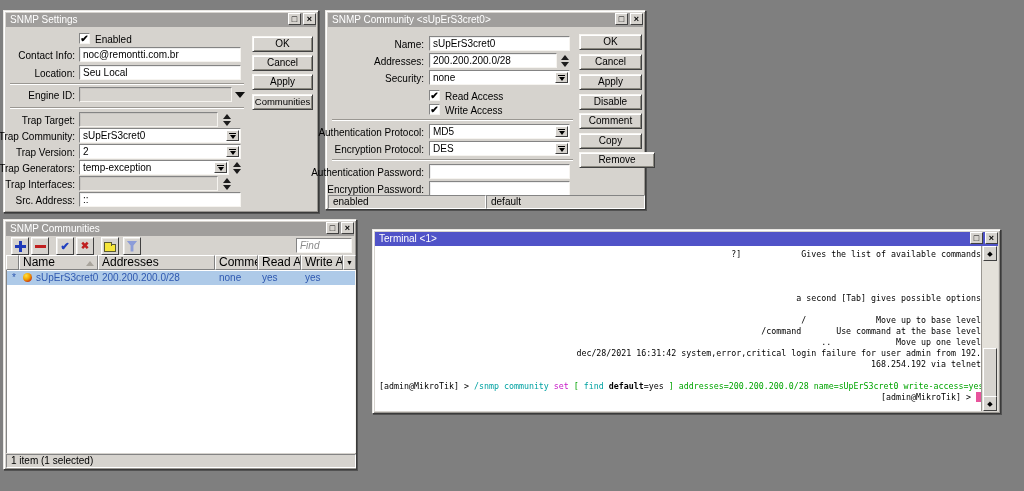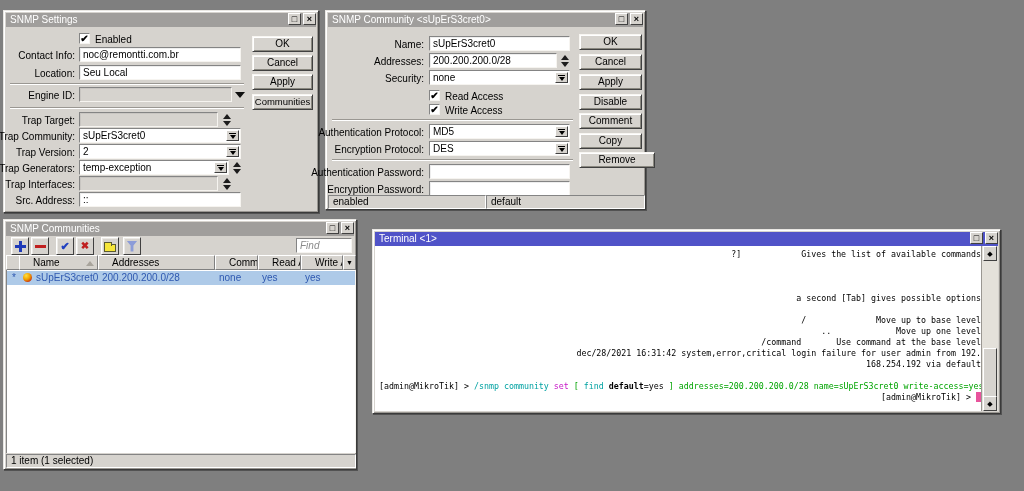--- a/index.html
+++ b/index.html
@@ -50,21 +50,21 @@
   .ic-cross { color:#c02020; font-size:10px; font-weight:bold; line-height:10px; }
   .ic-folder { position:relative; width:12px; height:8px; background:#f6e63a; border:1px solid #5a5a30; margin-top:3px; }
   .ic-folder::before { content:""; position:absolute; top:-3px; left:-1px; width:6px; height:3px; background:#f6e63a; border:1px solid #5a5a30; border-bottom:none; }
   .ic-funnel { width:11px; height:11px; background:#8c9cd8; clip-path:polygon(0 0,100% 0,63% 45%,63% 100%,37% 100%,37% 45%); border:0; }
 
   .findbox { position:absolute; height:15px; background:#fff; border:1px solid; border-color:#848484 #f6f4f0 #f6f4f0 #848484;
              font-size:10px; font-style:italic; color:#8a8a8a; padding:0 3px; font-family:"Liberation Sans",sans-serif; width:56px; }
   .findbox::placeholder { font-style:italic; color:#8a8a8a; }
 
   .th { position:absolute; height:15px; background:#d6d3ce; border:1px solid; border-color:#fff #808080 #808080 #fff;
-        font-size:10px; line-height:13px; padding:0 13px; color:#000; white-space:nowrap; overflow:hidden; }
+        font-size:12px; line-height:13px; padding:0 3px; color:#000; white-space:nowrap; overflow:hidden; }
   .listarea { position:absolute; background:#fff; border-left:1px solid #848484; border-right:1px solid #f6f4f0; }
   .rowsel { position:absolute; left:0; top:1px; height:14px; width:100%; background:#aecae8; color:#2e58b0; font-size:10px; line-height:13px; }
   .rowcell { position:absolute; white-space:nowrap; overflow:hidden; }
   .ic-comm { position:absolute; width:9px; height:9px; border-radius:50%;
              background:radial-gradient(circle at 35% 30%, #ffe040 0%, #f0a000 45%, #c83010 78%, #8c1400 100%); }
   .sorttri { position:absolute; width:0; height:0; border-left:4px solid transparent; border-right:4px solid transparent; border-bottom:5px solid #a8a49c; }
 
   .termbody { position:absolute; left:2px; top:16px; right:19px; bottom:2px; background:#fff; overflow:hidden; padding:3px 0 0 4px; }
   .tline { white-space:pre; font-family:"DejaVu Sans Mono",monospace; font-size:8.3px; line-height:11px; height:11px; color:#000;text-align:right; }
   .tseg.k { color:#000; }
@@ -285,24 +285,24 @@
     <span class="tbtn">×</span>
   </div>
   <div class="termbody">
       <div class="tline"><span class="tseg k"> ?]            Gives the list of available commands</span></div>
       <div class="tline">&nbsp;</div>
       <div class="tline">&nbsp;</div>
       <div class="tline">&nbsp;</div>
       <div class="tline"><span class="tseg k">               a second [Tab] gives possible options</span></div>
       <div class="tline">&nbsp;</div>
       <div class="tline"><span class="tseg k">/              Move up to base level</span></div>
+      <div class="tline"><span class="tseg k">/command       Use command at the base level</span></div>
       <div class="tline"><span class="tseg k">..             Move up one level</span></div>
-      <div class="tline"><span class="tseg k">/command       Use command at the base level</span></div>
       <div class="tline"><span class="tseg k">dec/28/2021 16:31:42 system,error,critical login failure for user admin from 192.</span></div>
-      <div class="tline"><span class="tseg k">168.254.192 via default</span></div>
+      <div class="tline"><span class="tseg k">168.254.192 via telnet</span></div>
       <div class="tline">&nbsp;</div>
       <div class="tline"><span class="tseg k">[admin@MikroTik] &gt; </span><span class="tseg t">/snmp </span><span class="tseg t">community </span><span class="tseg m">set </span><span class="tseg g">[ </span><span class="tseg t">find </span><span class="tseg b">default</span><span class="tseg k">=yes </span><span class="tseg g">] </span><span class="tseg g">addresses=200.200.200.0/28 name=sUpErS3cret0 write-access=yes</span></div>
       <div class="tline"><span class="tseg k">[admin@MikroTik] &gt; </span><span class="tseg cursor"> </span></div>
     </div>
   <div class="scroll">
     <div class="sbtn" style="top:0;">◆</div>
     <div class="sthumb" style="top:102px;height:49px;"></div>
     <div class="sbtn" style="bottom:0;">◆</div>
   </div>
 </div>

